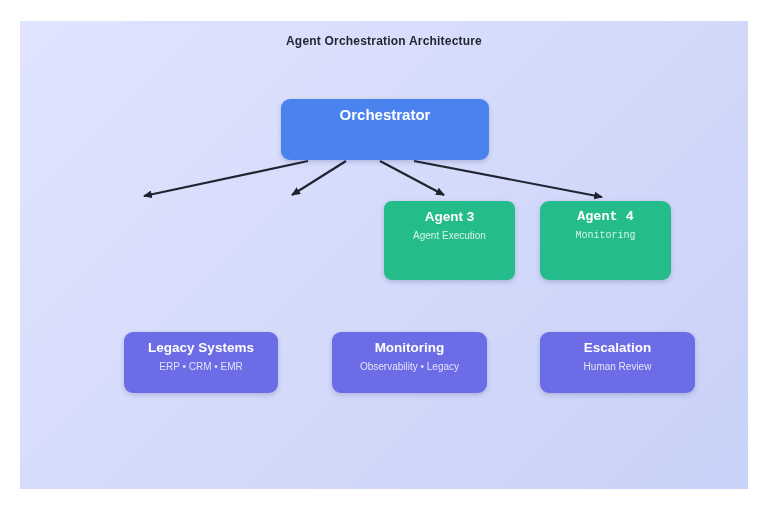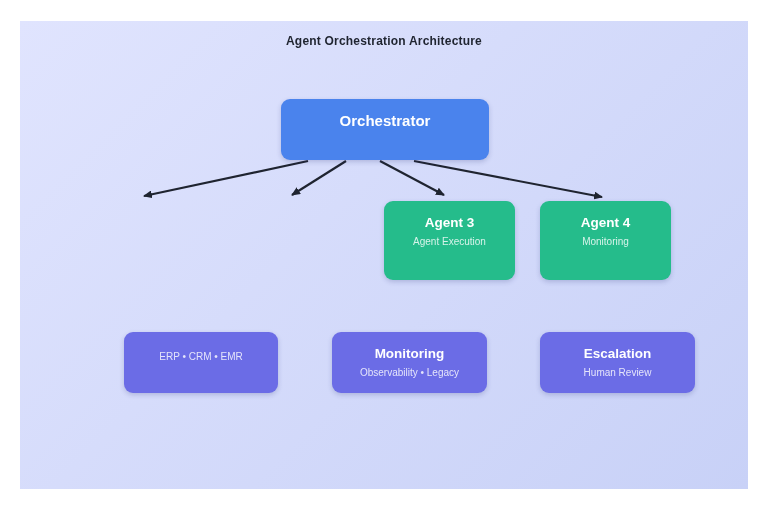--- a/index.html
+++ b/index.html
@@ -28,21 +28,21 @@
     font-weight: bold;
     color: var(--title-text, #1f2430);
     letter-spacing: 0.2px;
   }
   .node {
     position: absolute;
     border-radius: 9px;
     display: flex;
     flex-direction: column;
     align-items: center;
-    padding-top: 14px;
+    padding-top: 8px;
     box-shadow: 0 2px 5px rgba(40, 50, 120, 0.22);
     text-align: center;
   }
   .node .node-title {
     font-weight: bold;
     color: #ffffff;
     font-size: 13.5px;
     line-height: 16px;
   }
   .node .node-subtitle {
@@ -57,22 +57,22 @@
     background: var(--orchestrator-fill, #4a83ed);
   }
   .node-orchestrator .node-title { font-size: 15px; }
   .node-agent {
     top: 180px;
     width: 131px; height: 79px;
     background: var(--agent-fill, #25bc8b);
   }
   .node-agent-1 { left: 52px; }
   .node-agent-2 { left: 208px; }
-  .node-agent-3 { left: 364px; }
-  .node-agent-4 { left: 520px; }
+  .node-agent-3 { left: 364px; border-radius: 8px; }
+  .node-agent-4 { left: 520px; font-family: Liberation Mono, monospace; }
   .node-system {
     top: 311px;
     height: 61px;
     background: var(--system-fill, #6b6ce6);
   }
   .node-system-legacy     { left: 104px; width: 154px; }
   .node-system-monitoring { left: 312px; width: 155px; }
   .node-system-escalation { left: 520px; width: 155px; }
   .edges {
     position: absolute;
@@ -108,20 +108,21 @@
     <div class="node node-agent node-agent-3">
       <div class="node-title">Agent 3</div>
       <div class="node-subtitle">Agent Execution</div>
     </div>
     <div class="node node-agent node-agent-4">
       <div class="node-title">Agent 4</div>
       <div class="node-subtitle">Monitoring</div>
     </div>
 
     <div class="node node-system node-system-legacy">
+      <div class="node-title">Legacy Systems</div>
       <div class="node-subtitle">ERP • CRM • EMR</div>
     </div>
     <div class="node node-system node-system-monitoring">
       <div class="node-title">Monitoring</div>
       <div class="node-subtitle">Observability • Legacy</div>
     </div>
     <div class="node node-system node-system-escalation">
       <div class="node-title">Escalation</div>
       <div class="node-subtitle">Human Review</div>
     </div>

